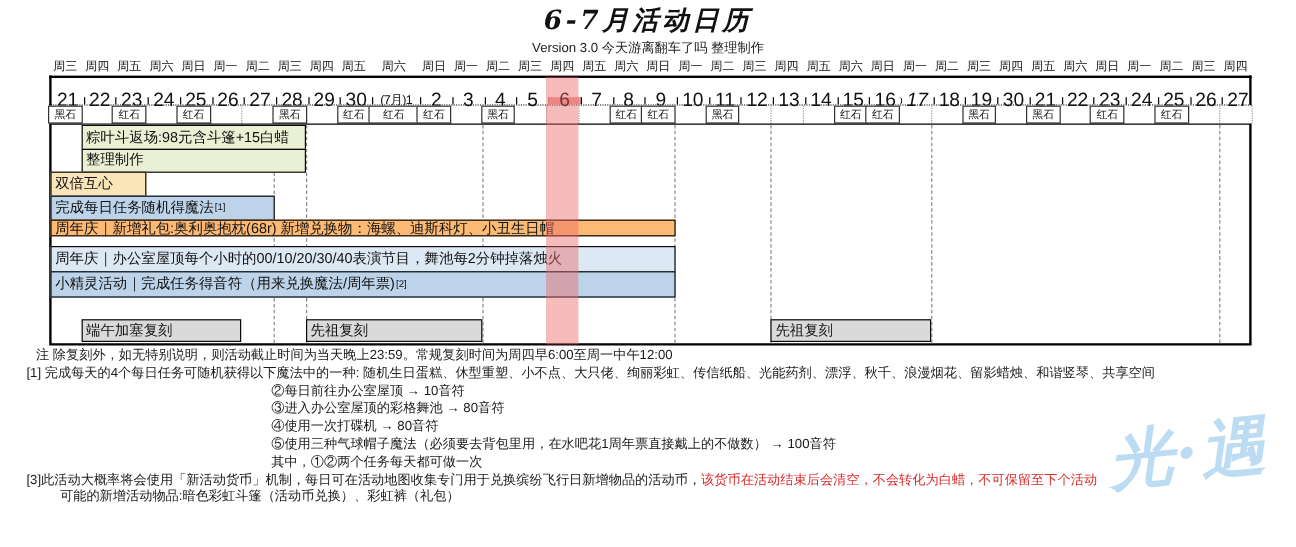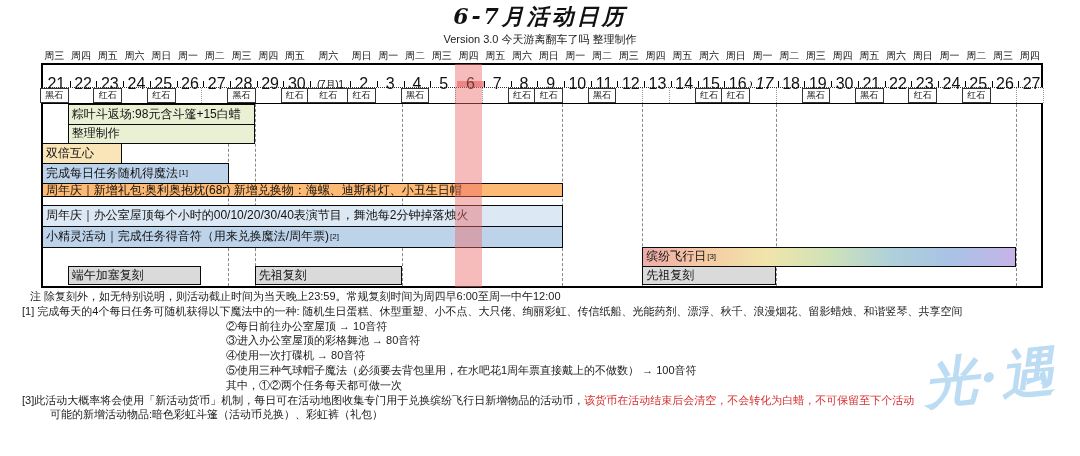--- a/index.html
+++ b/index.html
@@ -222,24 +222,20 @@
       <div class="bar" style="left: -1px; width: 521px; top: 79px; height: 14px; background: #fdba74;">
         <span>周年庆｜新增礼包:奥利奥抱枕(68r) 新增兑换物：海螺、迪斯科灯、小丑生日帽</span>
       </div>
       <div class="bar" style="left: -1px; width: 521px; top: 100.5px; height: 22px; background: rgb(220, 232, 244);">
         <span>周年庆｜办公室屋顶每个小时的00/10/20/30/40表演节目，舞池每2分钟掉落烛火</span>
       </div>
       <div class="bar" style="left: -1px; width: 521px; top: 121.5px; height: 22px; background: rgb(189, 211, 234);">
         <span>小精灵活动｜完成任务得音符（用来兑换魔法/周年票)</span>
         <sup>[2]</sup>
       </div>
-      <div class="bar" style="left: 599.167px; width: 374.111px; top: 142.5px; height: 20px; background: linear-gradient(90deg, rgb(238, 172, 170) 0%, rgb(244, 203, 163) 17%, rgb(241, 229, 171) 33%, rgb(207, 226, 184) 50%, rgb(174, 208, 218) 67%, rgb(169, 194, 229) 83%, rgb(197, 180, 230) 100%);">
-        <span>缤纷飞行日</span>
-        <sup>[3]</sup>
-      </div>
       <div class="bar" style="left: 24.7222px; width: 133.611px; top: 161.5px; height: 19.5px; background: rgb(218, 218, 218);">
         <span>端午加塞复刻</span>
       </div>
       <div class="bar" style="left: 211.778px; width: 146.889px; top: 161.5px; height: 19.5px; background: rgb(218, 218, 218);">
         <span>先祖复刻</span>
       </div>
       <div class="bar" style="left: 599.167px; width: 133.611px; top: 161.5px; height: 19.5px; background: rgb(218, 218, 218);">
         <span>先祖复刻</span>
       </div>
     </div>

